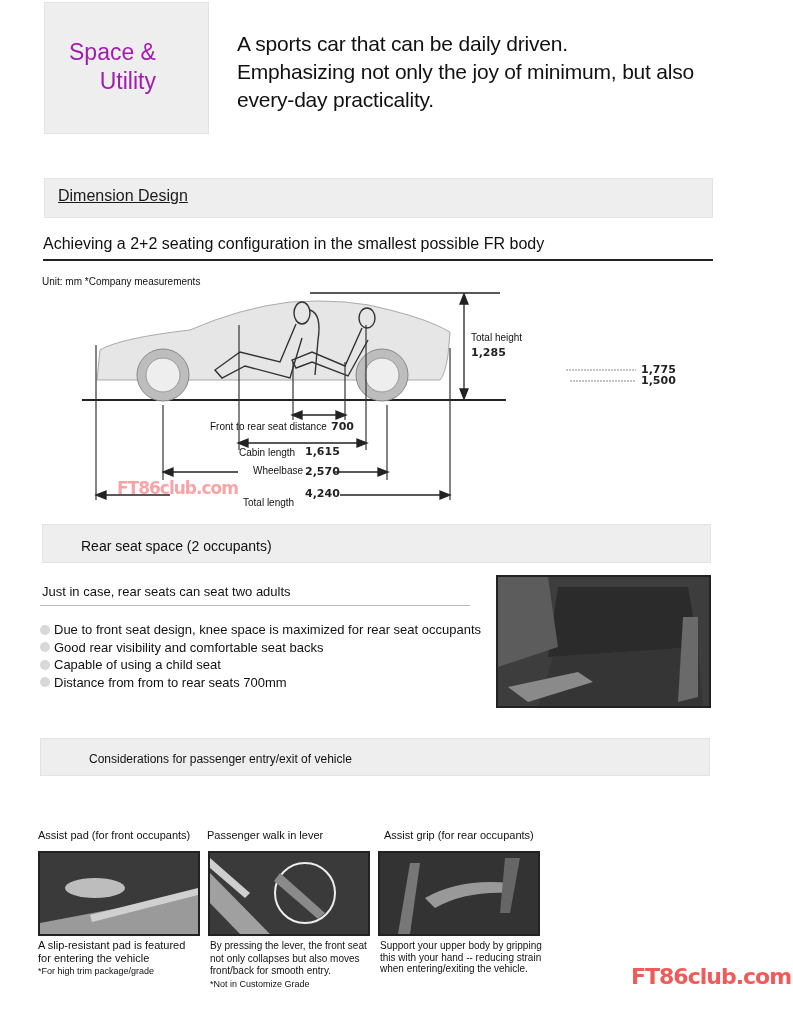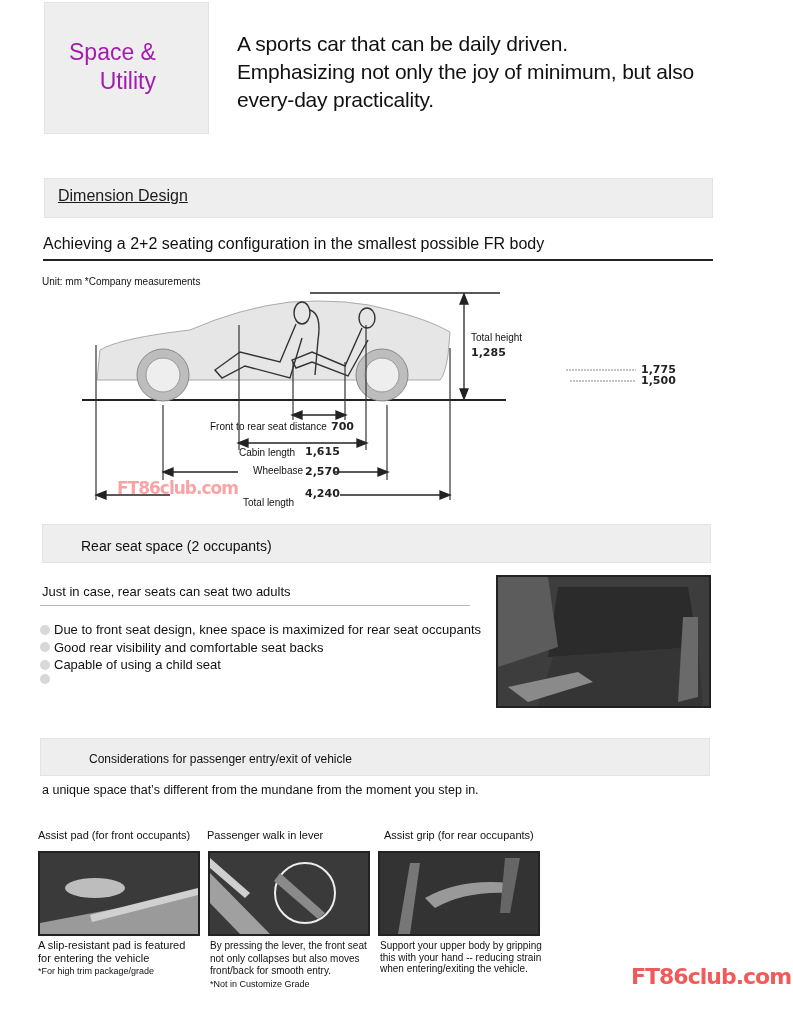--- a/index.html
+++ b/index.html
@@ -149,39 +149,39 @@
   <div class="bullet-row">
       <span class="bullet-dot"></span>
       <span>Good rear visibility and comfortable seat backs</span>
     </div>
   <div class="bullet-row">
       <span class="bullet-dot"></span>
       <span>Capable of using a child seat</span>
     </div>
   <div class="bullet-row">
       <span class="bullet-dot"></span>
+      <span>Distance from from to rear seats 700mm</span>
     </div>
 </div>
 
 <div class="abs photo" style="left:496px; top:575px; width:215px; height:133px;">
   <svg width="211" height="129" viewBox="0 0 211 129">
     <rect width="211" height="129" fill="#3d3d3d"></rect>
     <path d="M60,10 L190,10 L200,70 L50,80 Z" fill="#2b2b2b"></path>
     <path d="M55,80 L200,70 L205,129 L40,129 Z" fill="#353535"></path>
     <path d="M0,0 L50,0 L60,70 L0,90 Z" fill="#5c5c5c"></path>
     <path d="M10,110 L80,95 L95,105 L30,125 Z" fill="#8a8a8a"></path>
     <path d="M185,40 L200,40 L200,120 L180,125 Z" fill="#6a6a6a"></path>
   </svg>
 </div>
 
 <div class="abs section-bar" style="left:40px; top:738px; width:670px; height:38px;"></div>
 <div class="abs" style="left:53px; top:752px; font-size:12px;margin-left:36px;">Considerations for passenger entry/exit of vehicle</div>
 
 <div class="abs" style="left:42px; top:782px; font-size:12.5px; line-height:17px;">
-  <div>a unique space that’s different from the mundane from the moment you step in.</div>
 </div>
 
 <div class="abs caption-head" style="left:38px; top:829px;">Assist pad (for front occupants)</div>
 <div class="abs caption-head" style="left:207px; top:829px;">Passenger walk in lever</div>
 <div class="abs caption-head" style="left:384px; top:829px;">Assist grip (for rear occupants)</div>
 
 <div class="abs photo" style="left:38px; top:851px; width:162px; height:85px;">
   <svg width="158" height="81" viewBox="0 0 158 81">
     <rect width="158" height="81" fill="#3a3a3a"></rect>
     <path d="M0,70 L158,40 L158,81 L0,81 Z" fill="#9a9a9a"></path>

